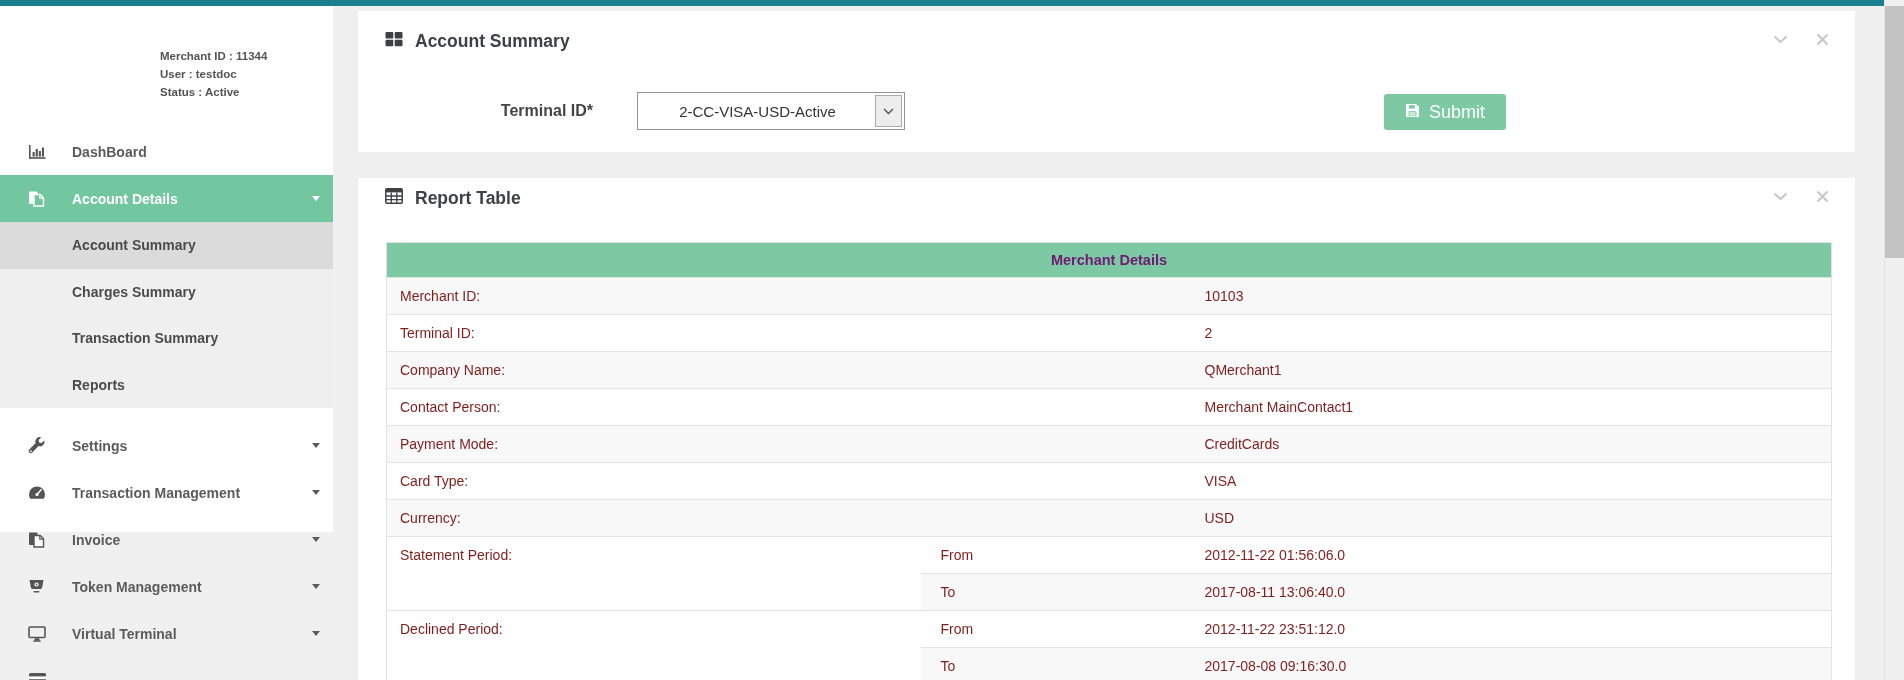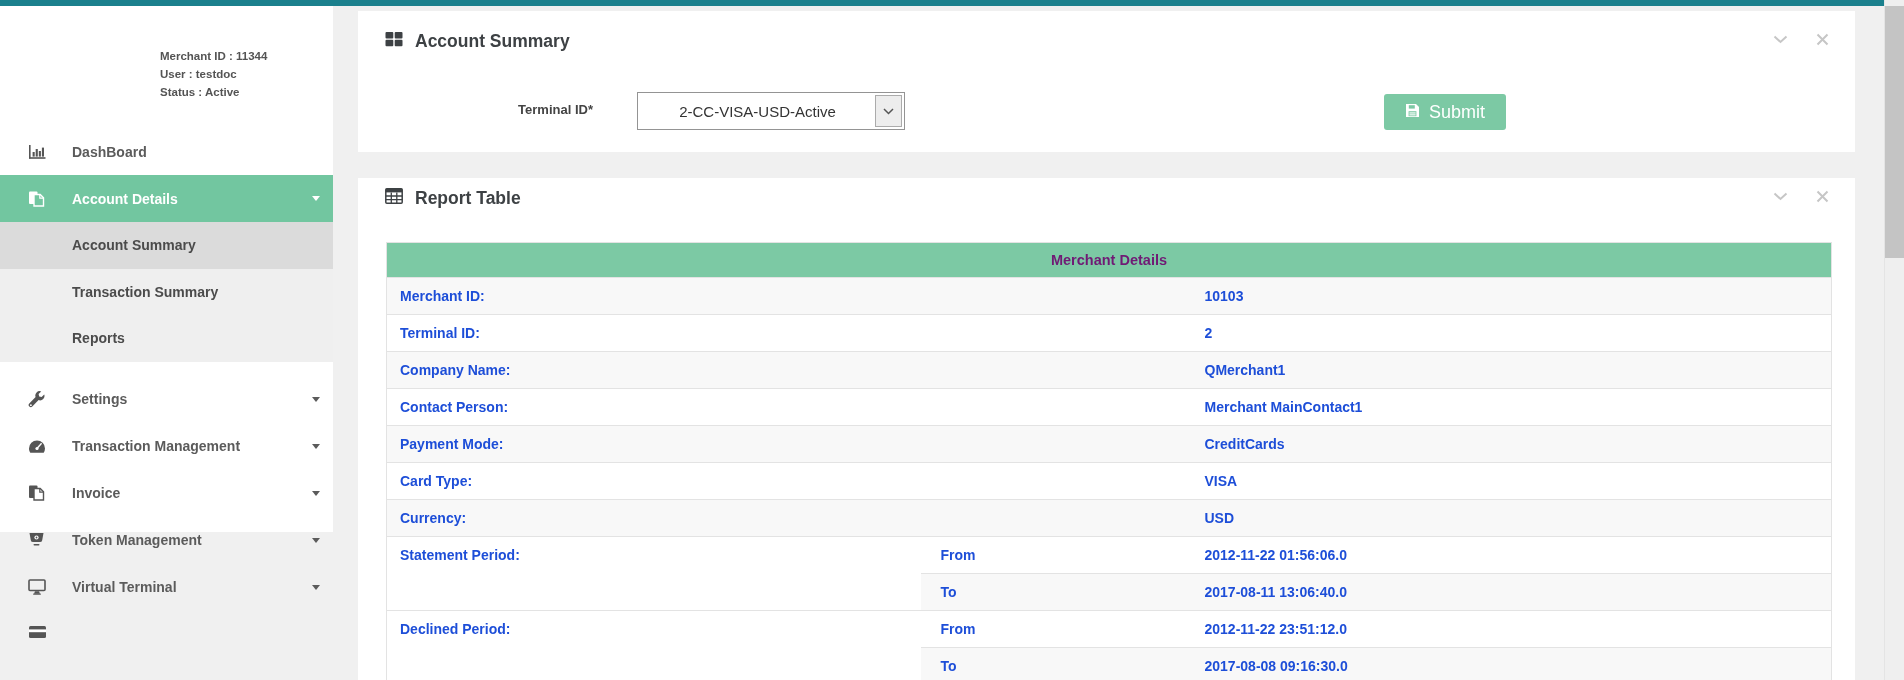--- a/index.html
+++ b/index.html
@@ -39,30 +39,30 @@
   .panel2 { top:178px; height:512px; }
   .panel-title { position:absolute; left:27px; display:flex; align-items:center; gap:12px; font-size:17.5px; font-weight:700; color:#3d4144; }
   .panel1 .panel-title { top:20px; }
   .panel2 .panel-title { top:10px; }
   .panel-controls { position:absolute; right:26px; display:flex; gap:28px; align-items:center; }
   .panel1 .panel-controls { top:22px; }
   .panel2 .panel-controls { top:12px; }
   .ctrl { color:#c6c6c6; cursor:pointer; display:inline-flex; }
 
   
-  .field-label { position:absolute; left:125px; top:91px; width:110px; text-align:right; font-size:13px; font-weight:700; color:#444; }
+  .field-label { position:absolute; left:125px; top:91px; width:110px; text-align:right; font-size:16px; font-weight:700; color:#444; }
   .select-box { position:absolute; left:279px; top:81px; width:268px; height:38px; background:#fff; border:1px solid #949494; font-size:15px; color:#333; display:flex; align-items:center; justify-content:center; cursor:pointer; }
   .select-box .sel-text { padding-right:27px; }
   .sel-arrow { position:absolute; top:2px; right:2px; bottom:2px; width:27px; background:#ededed; border:1px solid #ababab; display:flex; align-items:center; justify-content:center; color:#555; }
   .submit-btn { position:absolute; left:1026px; top:83px; width:122px; height:36px; background:#7cc9a4; border:none; border-radius:3px; color:#fff; font-size:18px; font-family:inherit; display:flex; align-items:center; justify-content:center; gap:9px; cursor:pointer; }
 
   
   .report-table { position:absolute; left:28px; top:64px; width:1445px; border-collapse:collapse; table-layout:fixed; border:1px solid #e3e3e3; }
   .report-table th { height:35px; background:#7cc9a4; color:#701a75; font-size:14.5px; font-weight:700; text-align:center; }
-  .report-table td { height:37px; font-size:14px; font-weight:700; color:#1d4ed8; border-top:1px solid #e3e3e3; padding:0 0 0 13px; vertical-align:top; }
+  .report-table td { height:37px; font-size:14px; font-weight:400; color:#7f1d1d; border-top:1px solid #e3e3e3; padding:0 0 0 13px; vertical-align:top; }
   .report-table td { padding-top:10px; }
   .report-table tbody tr:nth-child(odd) { background:#f8f8f8; }
   .col-label { width:534px; }
   .col-mid { width:271px; }
   .col-value { width:640px; }
   td.mid-cell { padding-left:20px;margin-top:44px; }
   td.period-label { background:#ffffff; }
 </style>
 </head>
 <body>
@@ -104,20 +104,23 @@
       </span>
       <span>Account Details</span>
       <span class="caret"></span>
     </div>
 
     <div class="submenu">
       <div class="submenu-item active">
         <span>Account Summary</span>
       </div>
       <div class="submenu-item">
+        <span>Charges Summary</span>
+      </div>
+      <div class="submenu-item">
         <span>Transaction Summary</span>
       </div>
       <div class="submenu-item">
         <span>Reports</span>
       </div>
     </div>
 
     <div class="nav-gap"></div>
 
     <div class="nav-item">

